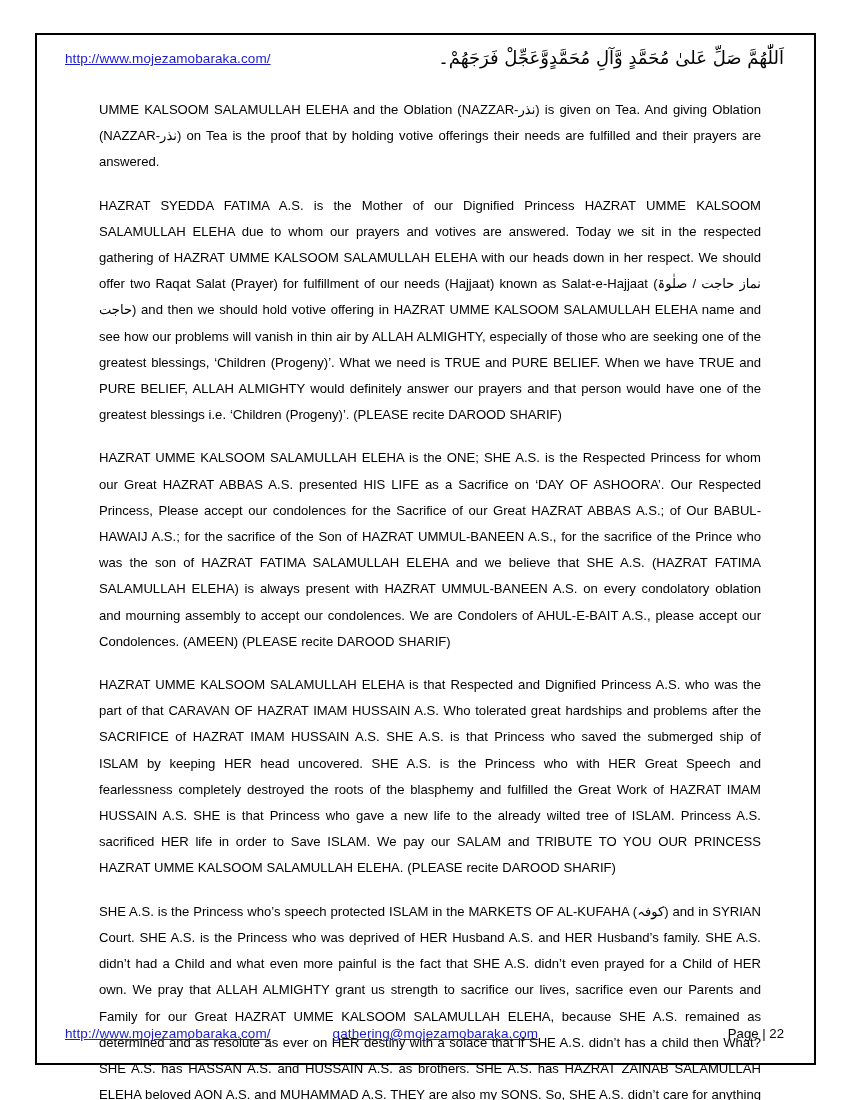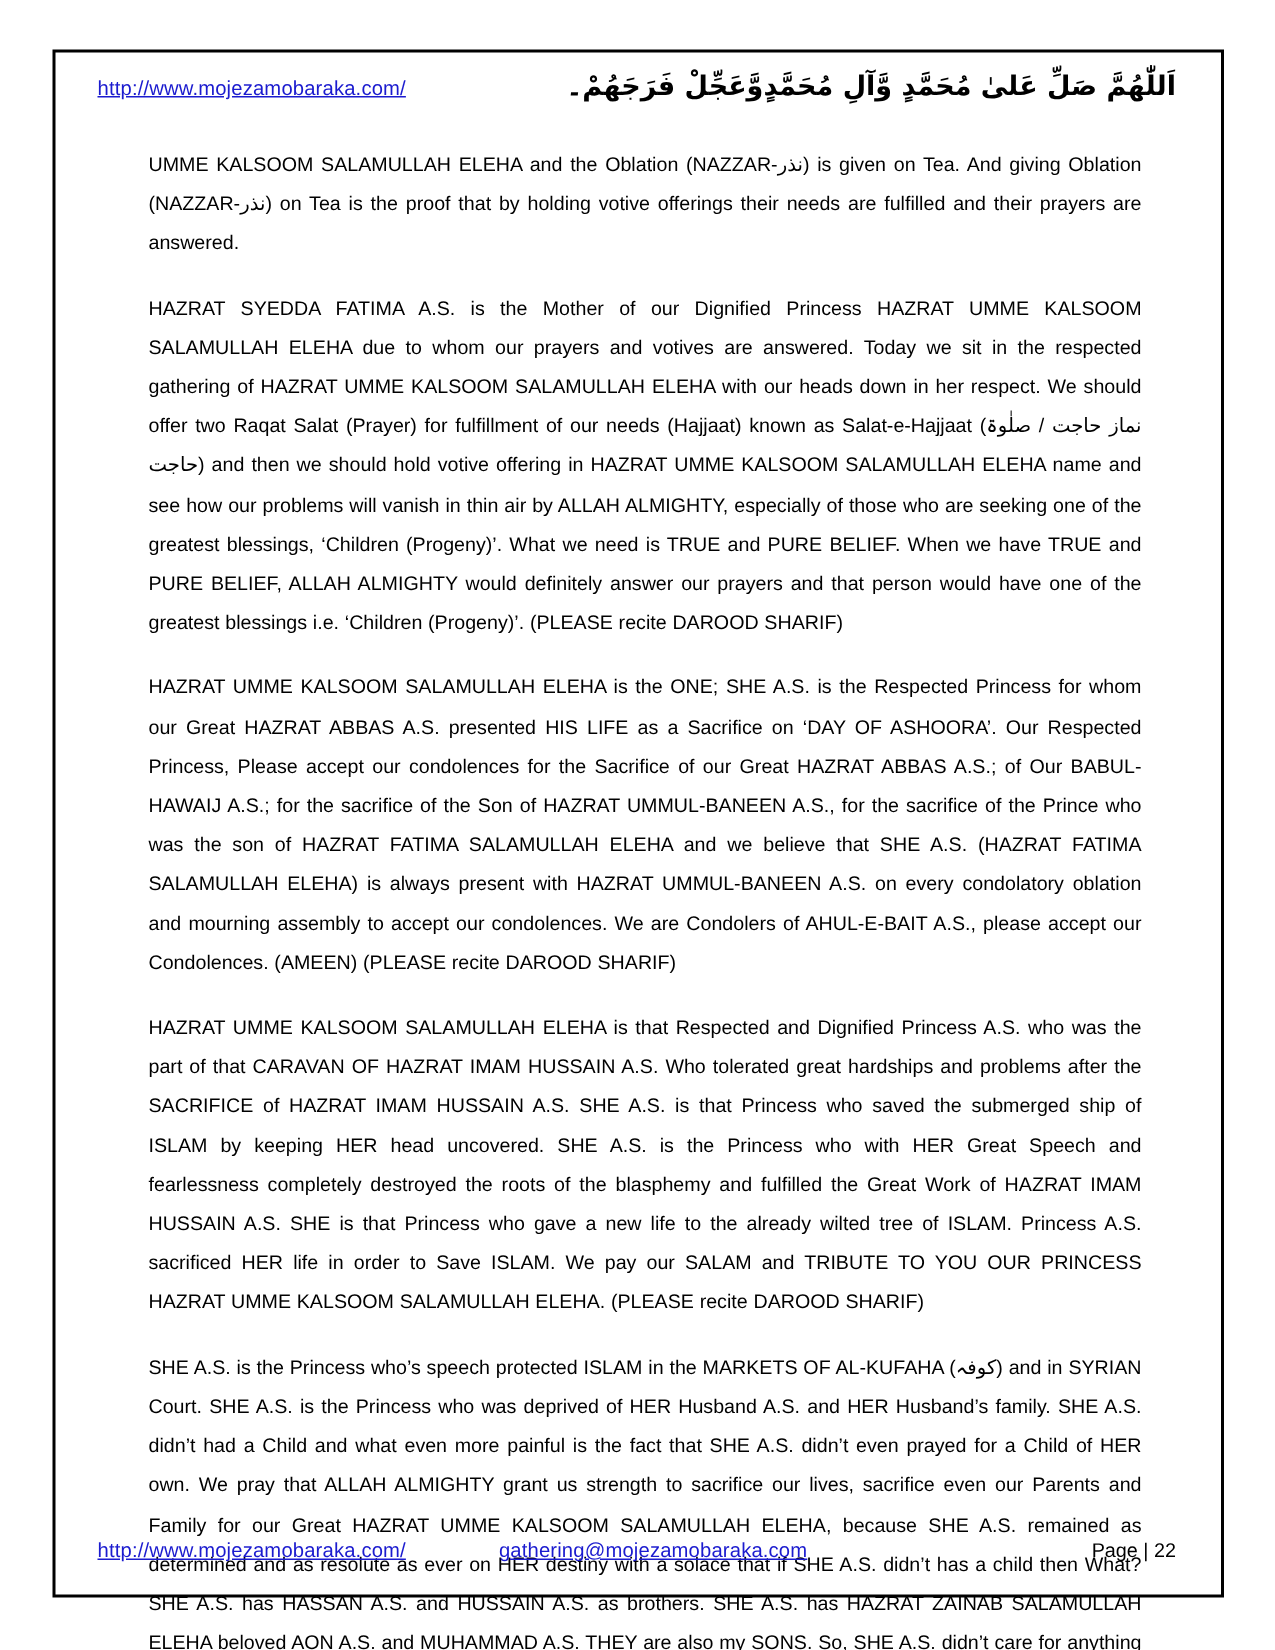--- a/index.html
+++ b/index.html
@@ -52,21 +52,20 @@
   .arabic-header {
     direction: rtl;
     unicode-bidi: bidi-override;
     font-family: "DejaVu Sans", "Liberation Sans", sans-serif;
     font-size: 18px;
     line-height: 1.1;
     color: #000000;
     white-space: nowrap;
     margin-top: -3px;
     padding-left: 6px;
-    font-weight: bold;
   }
 
   
   .body {
     position: absolute;
     left: 62px;
     top: 62px;
     width: 662px;
   }
   p.para {

